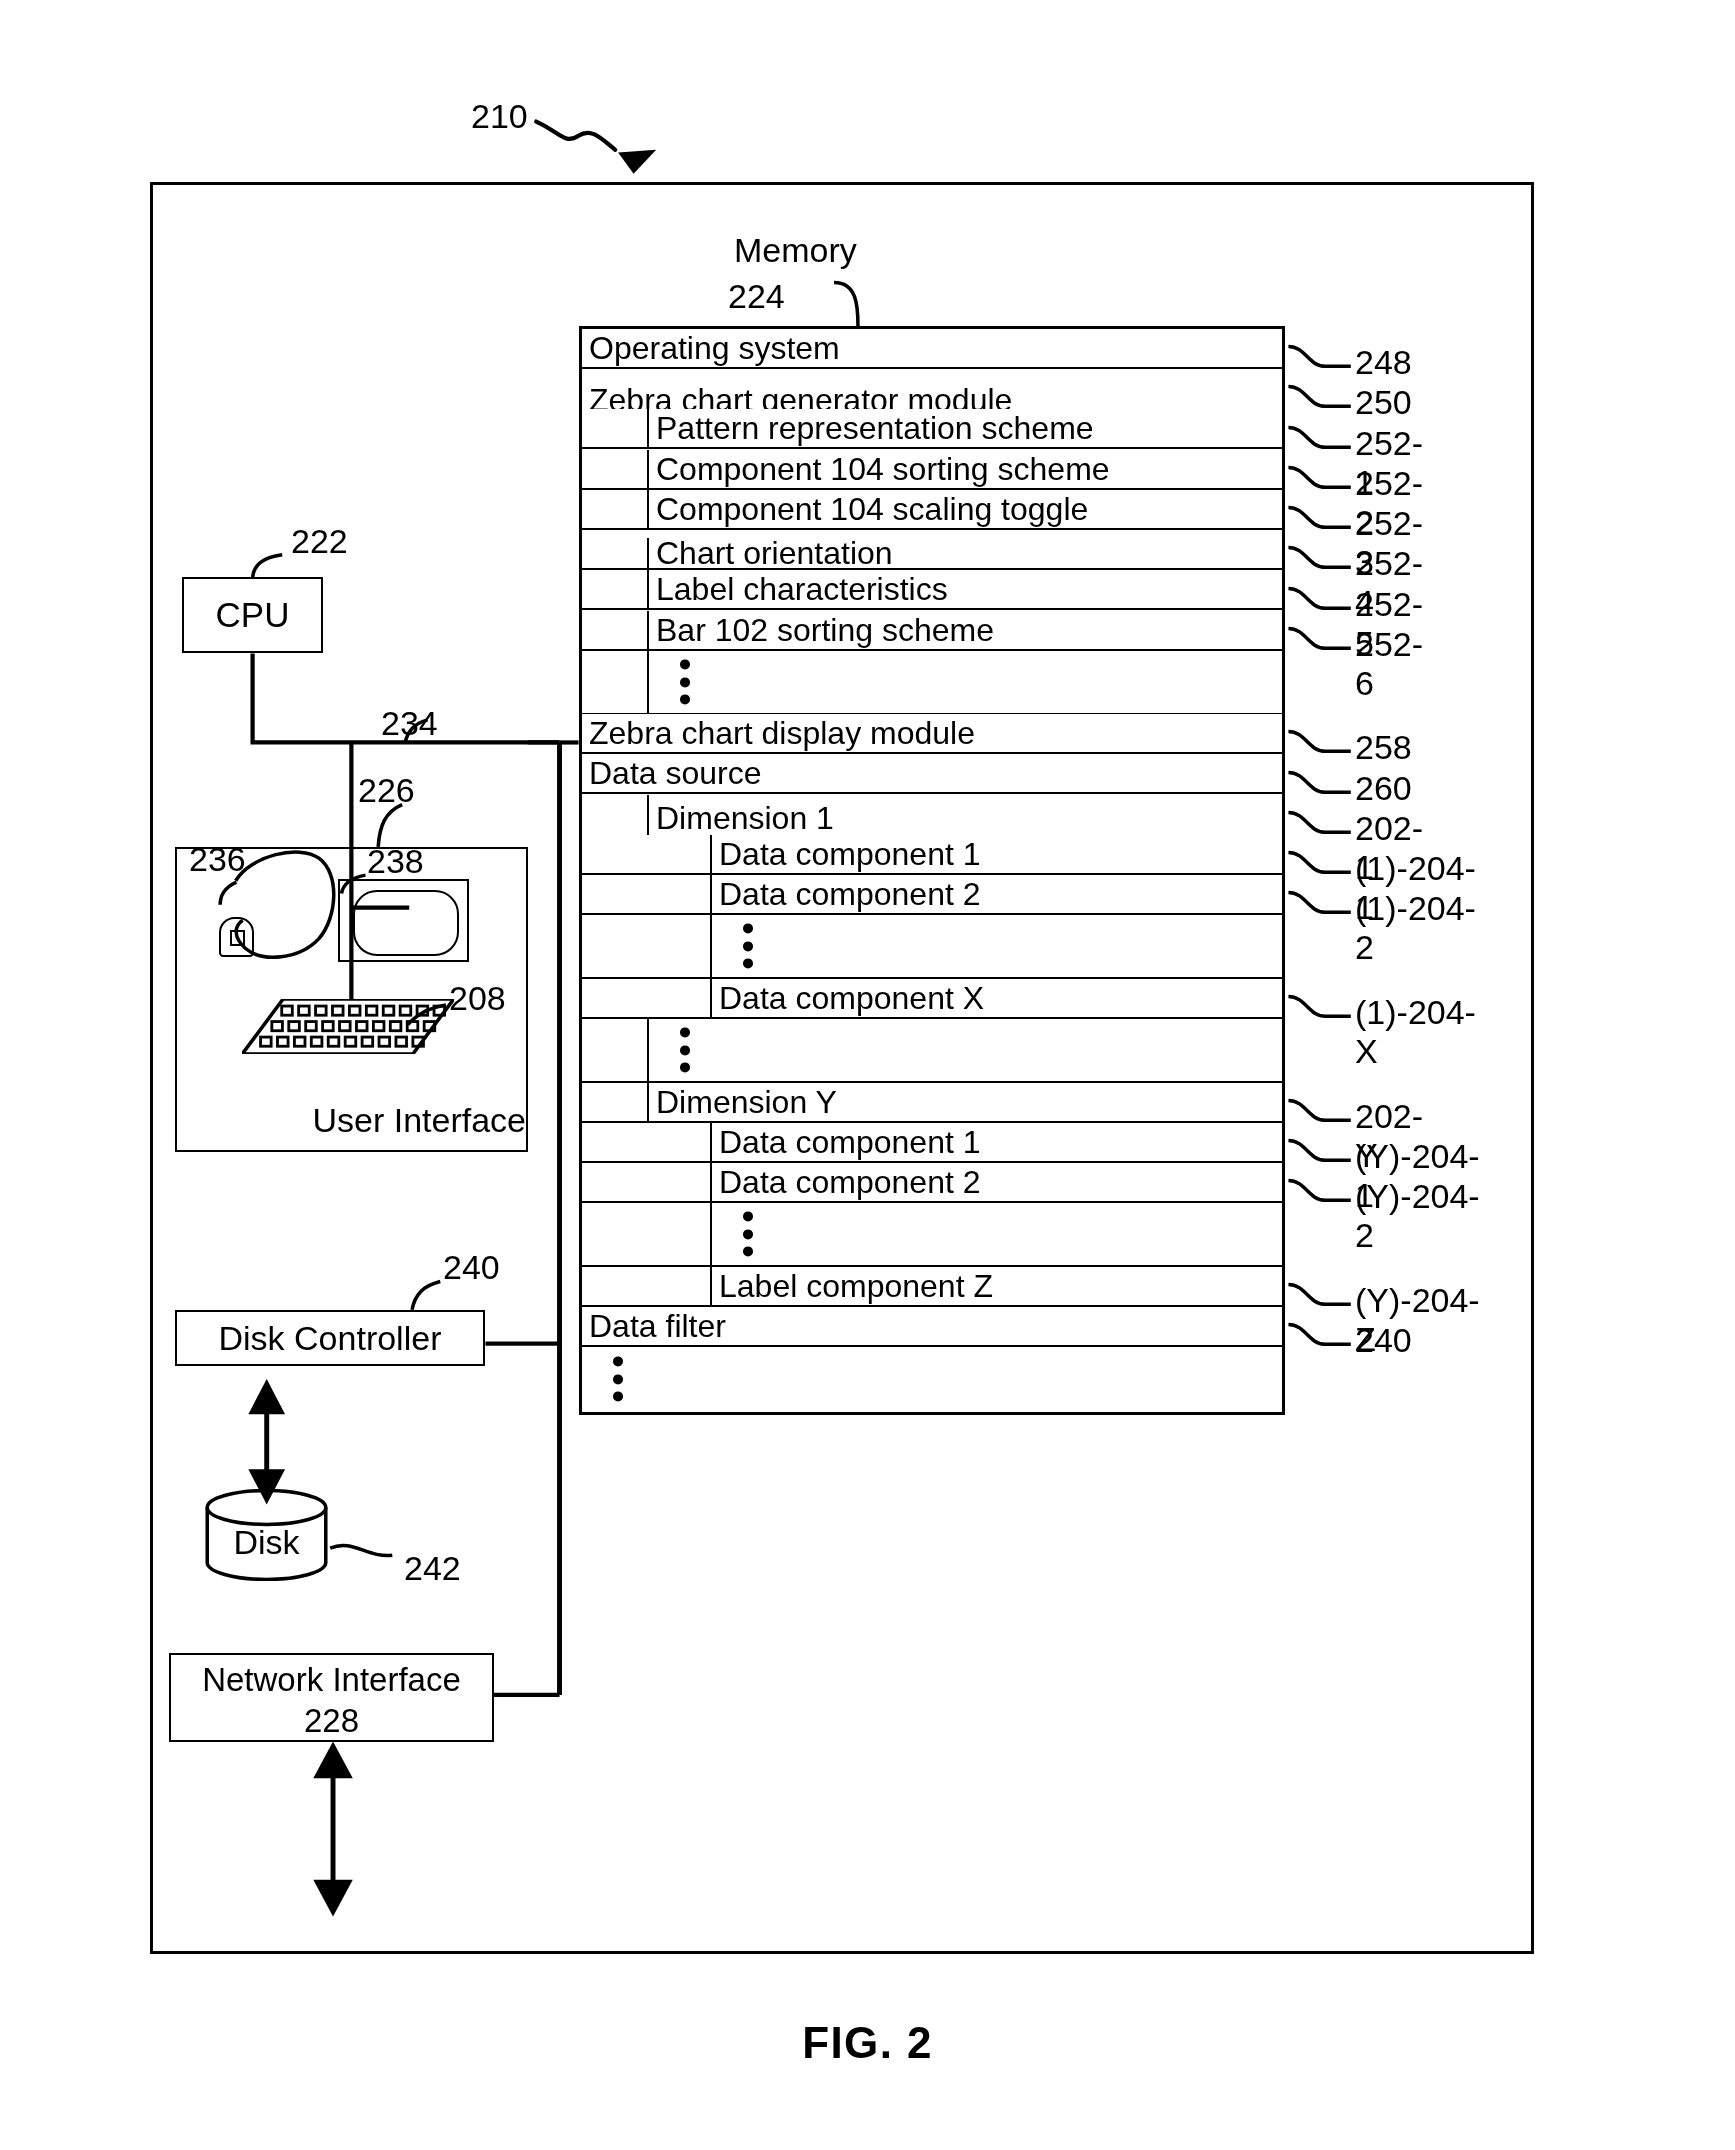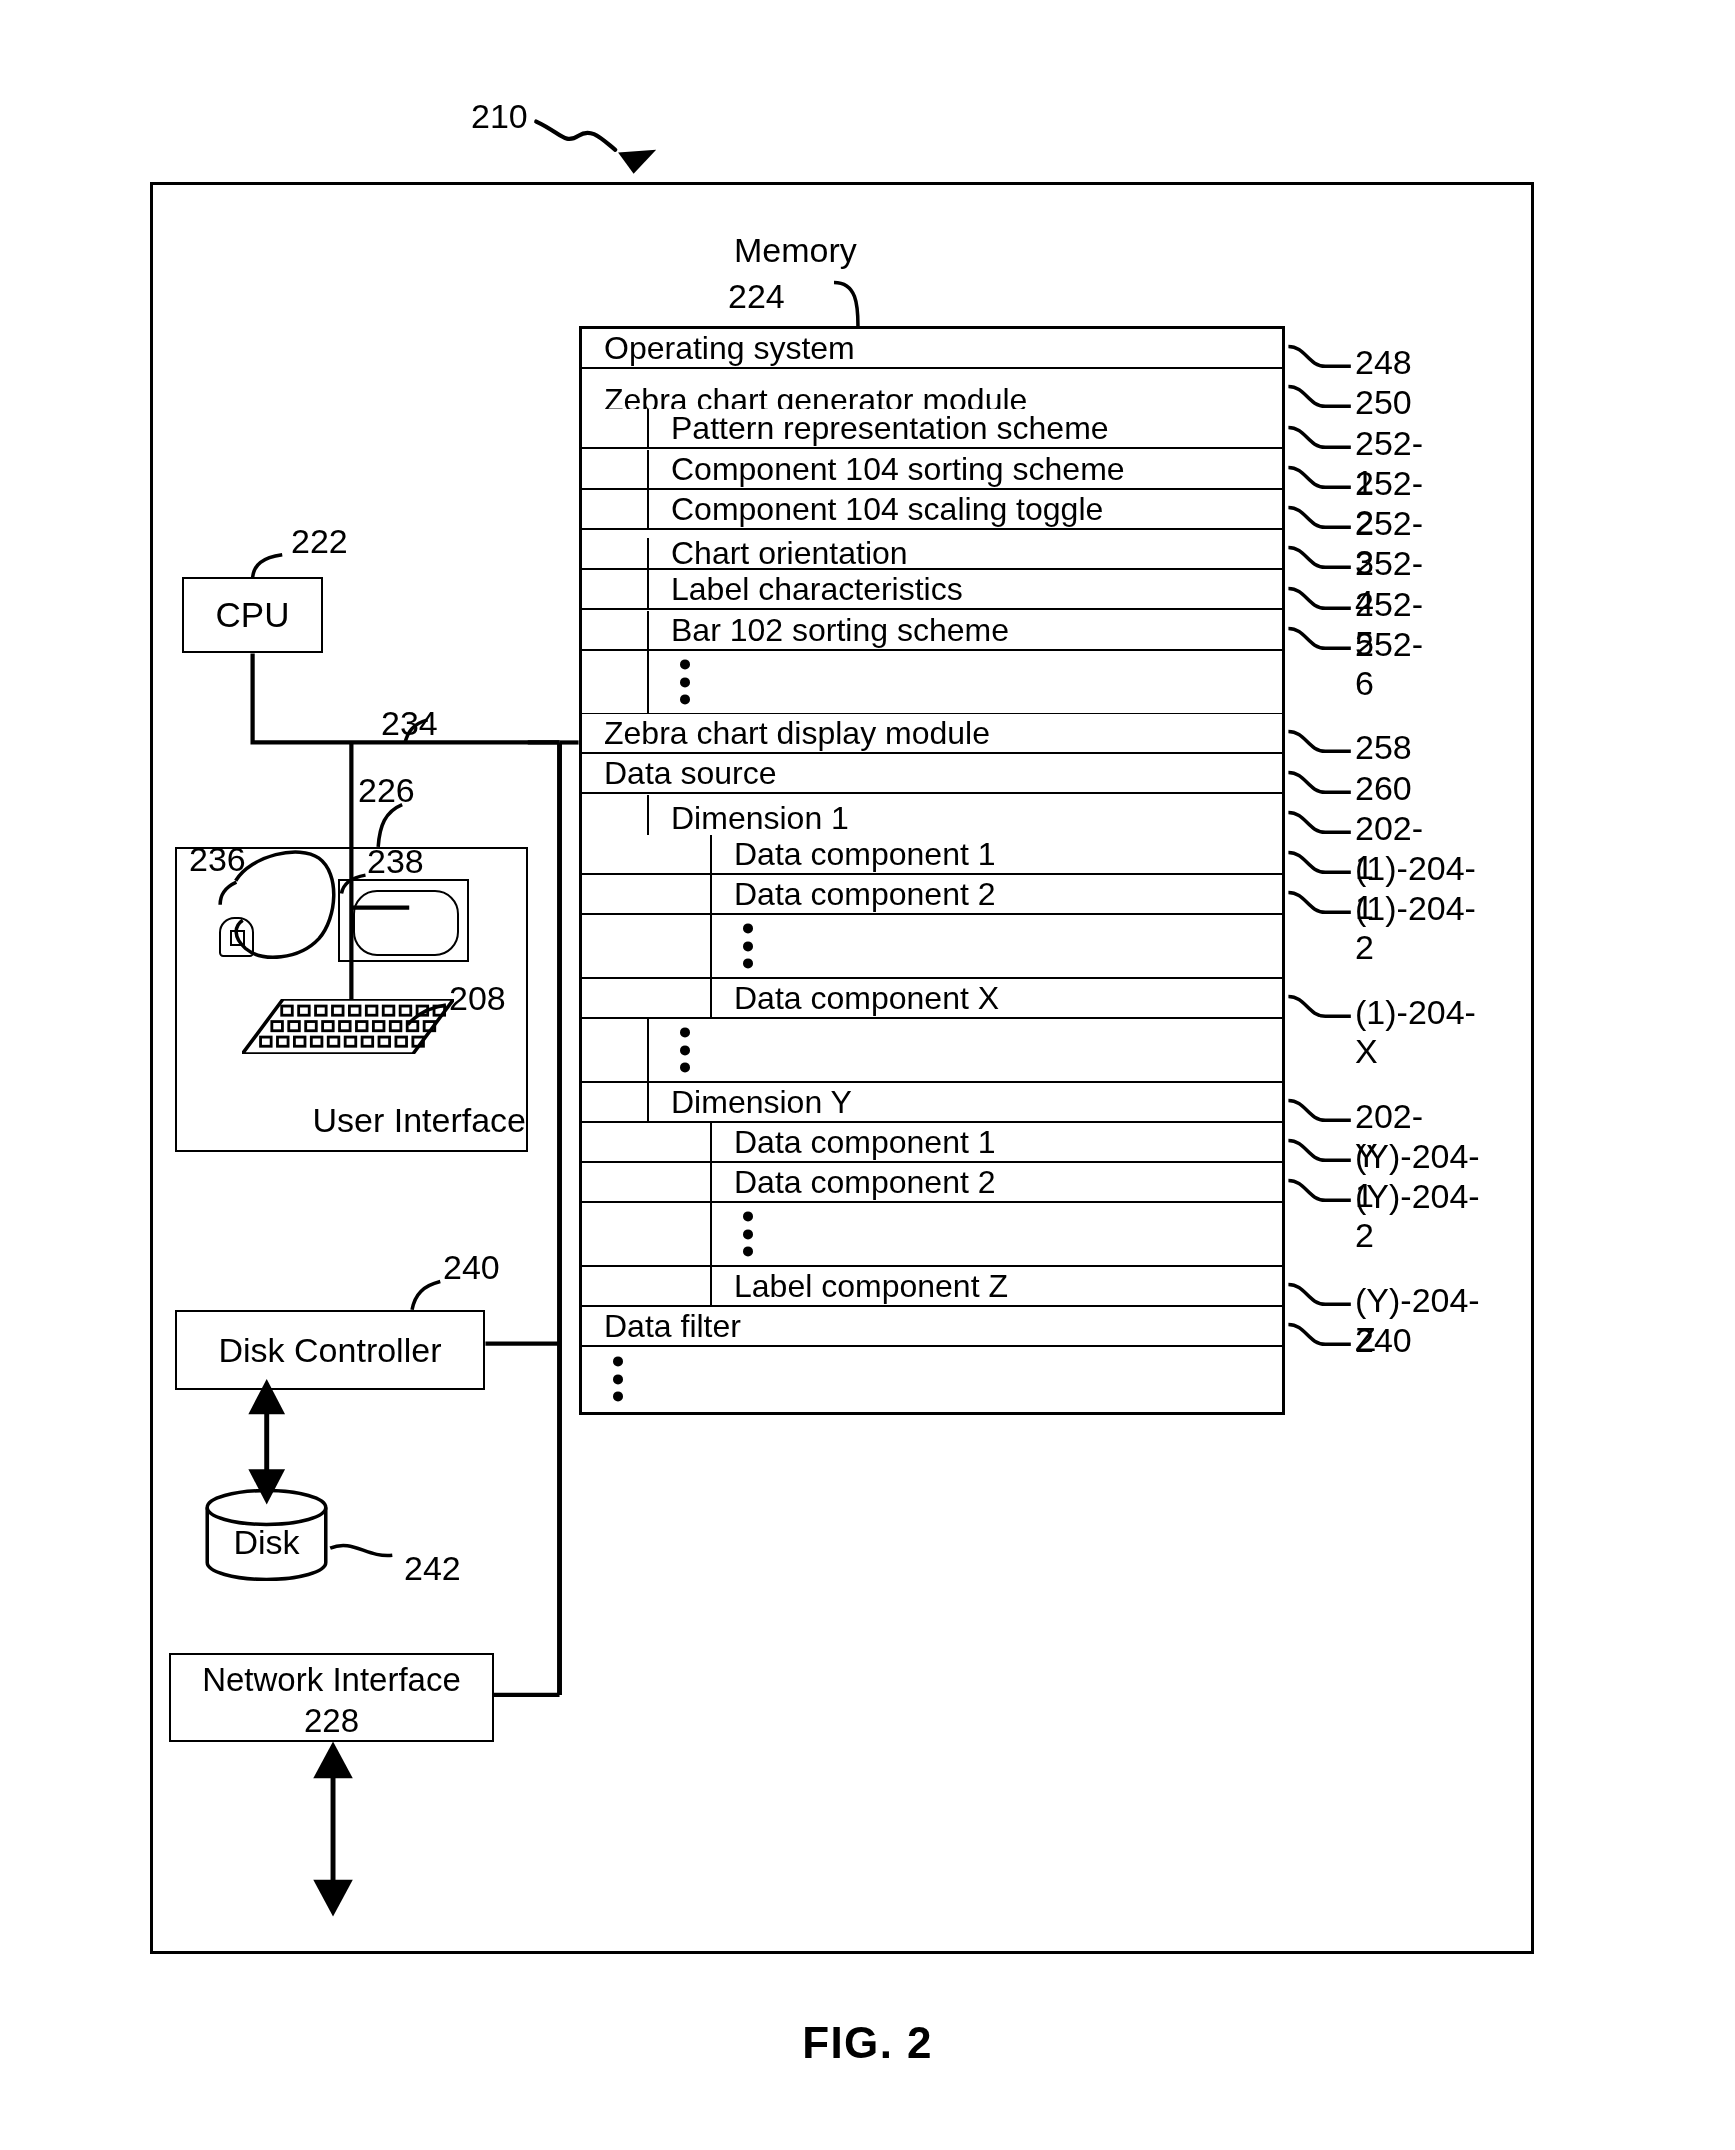--- a/index.html
+++ b/index.html
@@ -23,21 +23,21 @@
   #memory-ref{left:728px;top:279px;font-size:34px;}
 
   
   #memory-table{position:absolute;left:579px;top:326px;width:706px;height:1533px;
                 border:3.5px solid #000;box-sizing:border-box;background:#fff;}
   .mrow{position:absolute;left:0;right:0;box-sizing:border-box;
         border-bottom:2.8px solid #000;background:#fff;}
   .mrow:last-child{border-bottom:none;}
   .mrow .inner{position:absolute;top:0;bottom:0;right:0;box-sizing:border-box;
                border-left:2.8px solid #000;display:flex;align-items:center;}
-  .mrow .txt{font-size:32px;padding-left:22px;white-space:nowrap;}
+  .mrow .txt{font-size:32px;padding-left:7px;white-space:nowrap;}
   .mrow.i0 .inner{left:0;border-left:none;}
   .mrow.i1 .inner{left:65px;}
   .mrow.i2 .inner{left:128px;}
   .mrow.dots .inner{display:block;}
   .vdots{position:absolute;left:31px;top:50%;transform:translateY(-50%);
          width:10px;}
   .vdots i{display:block;width:10px;height:10px;border-radius:50%;
            background:#000;margin:7.8px 0;}
 
   
@@ -58,21 +58,21 @@
   #monitor-inner{position:absolute;left:12.7px;top:8.5px;width:106px;height:66px;
                  border:2.8px solid #000;border-radius:24px;box-sizing:border-box;}
 
   #mouse{position:absolute;left:42px;top:68px;width:35px;height:40px;
          border:2.8px solid #000;border-radius:15.5px 15.5px 4.2px 4.2px;box-sizing:border-box;}
   #mouse-btn{position:absolute;left:8.5px;top:11.3px;width:15.5px;height:15.5px;
              border:2.8px solid #000;box-sizing:border-box;}
 
   #kbd{position:absolute;left:65px;top:150px;width:212px;height:55px;}
 
-  #disk-ctrl{left:175px;top:1310px;width:310px;height:80px;}
+  #disk-ctrl{left:175px;top:1310px;width:310px;height:56px;}
   #disk-ctrl .t{position:absolute;left:0;right:0;top:50%;transform:translateY(-50%);
                 text-align:center;font-size:34px;}
 
   #disk-cyl{position:absolute;left:203px;top:1489px;width:127px;height:92px;}
   #disk-cyl .t{position:absolute;left:0;right:0;top:58%;transform:translateY(-50%);
                text-align:center;font-size:34px;}
 
   #net-if{left:169px;top:1653px;width:325px;height:89px;}
   #net-if .t1{position:absolute;left:0;right:0;top:5.6px;text-align:center;font-size:33px;}
   #net-if .t2{position:absolute;left:0;right:0;top:47px;text-align:center;font-size:33px;}

